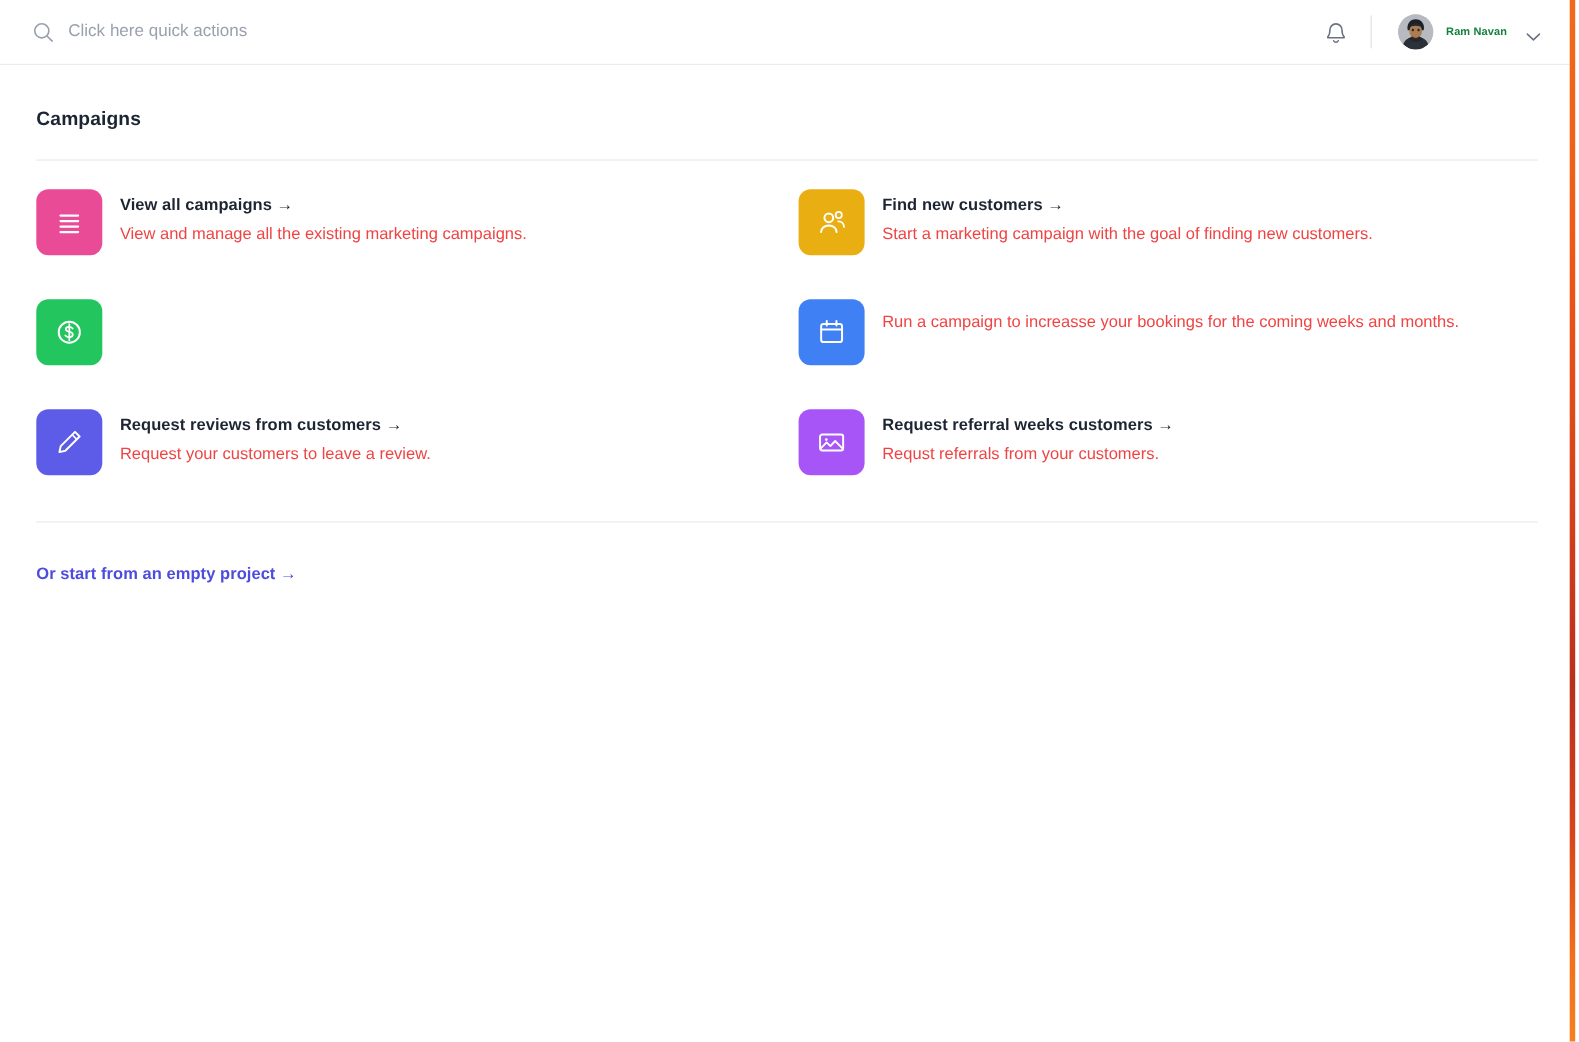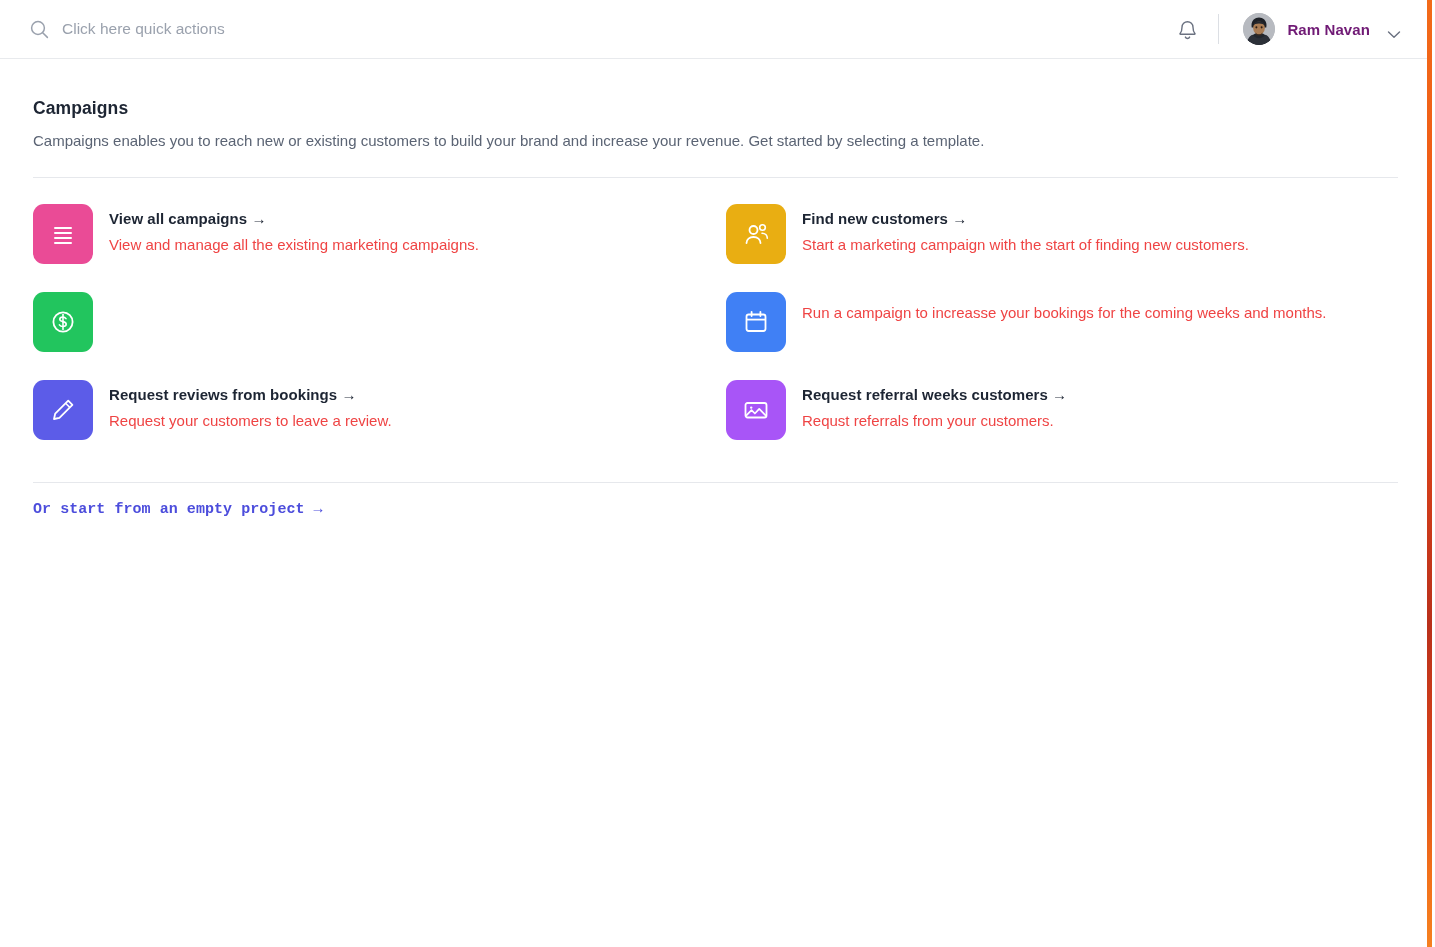--- a/index.html
+++ b/index.html
@@ -83,23 +83,23 @@
   .avatar {
     width: 32px; height: 32px;
     border-radius: 50%;
     flex: none;
     overflow: hidden;
     background: #b9bcc0;
     position: relative;
   }
   .avatar svg { display: block; width: 32px; height: 32px; }
   .user-name {
-    font-size: 15px;
+    font-size: 10px;
     font-weight: 700;
-    color: #701a75;
+    color: #15803d;
     white-space: nowrap;
     letter-spacing: 0.1px;
   }
   .chevron { display:block; width: 14px; height: 9px; margin-left: 5px; }
 
   
   .page {
     position: absolute;
     top: 60px; left: 0;
     width: 1427px;
@@ -125,21 +125,21 @@
     width: 1365px;
   }
 
   
   .grid {
     margin-top: 22px;
     width: 1365px;
     display: grid;
     grid-template-columns: 693px 672px;
     grid-auto-rows: 88px;
-    row-gap: 0;
+    row-gap: 12px;
   }
   .card {
     display: flex;
     align-items: flex-start;
     gap: 16px;
     cursor: pointer;
     padding-top: 4px;
     background: transparent;
     border: none;
     text-align: left;
@@ -172,28 +172,27 @@
   }
 
   .hr2 {
     height: 1px;
     background: #e6e8ec;
     width: 1365px;
     margin-top: 18px;
   }
   .empty-link {
     display: inline-block;
-    margin-top: 18px;
+    margin-top: 38px;
     font-size: 15px;
     font-weight: 700;
     color: #4c4ddc;
     text-decoration: none;
     letter-spacing: 0.05px;
     cursor: pointer;
-    font-family: Liberation Mono, monospace;
   }
 
   
   .edge-track {
     position: absolute;
     top: 0; right: 0;
     width: 8px;
     height: 947px;
     background: #ffffff;
   }
@@ -269,21 +268,20 @@
             <path d="M1.5 2 7 7.2 12.5 2" stroke="#6a7180" stroke-width="1.4" stroke-linecap="round" stroke-linejoin="round"></path>
           </svg>
         </span>
       </div>
     </div>
   </div>
 
   <div class="page">
 
     <div class="page-title">Campaigns</div>
-    <div class="page-desc">Campaigns enables you to reach new or existing customers to build your brand and increase your revenue. Get started by selecting a template.</div>
 
     <div class="hr"></div>
 
     <div class="grid">
 
       <div class="card">
         <span class="card-icon" style="background:#ea4b96">
           <svg width="28" height="28" viewBox="0 0 28 28" fill="none" xmlns="http://www.w3.org/2000/svg">
             <rect x="5" y="7" width="18" height="2" rx="1" fill="#ffffff"></rect>
             <rect x="5" y="12" width="18" height="2" rx="1" fill="#ffffff"></rect>
@@ -301,21 +299,21 @@
         <span class="card-icon" style="background:#e9ae12">
           <svg width="30" height="28" viewBox="0 0 30 28" fill="none" xmlns="http://www.w3.org/2000/svg">
             <circle cx="12.5" cy="10" r="4" stroke="#ffffff" stroke-width="1.8"></circle>
             <path d="M5.5 23c0-3.6 3.1-6 7-6s7 2.4 7 6" stroke="#ffffff" stroke-width="1.8" stroke-linecap="round"></path>
             <circle cx="21.5" cy="7.5" r="2.8" stroke="#ffffff" stroke-width="1.6"></circle>
             <path d="M21 13.2c3.2 0 5.3 2.2 5.3 5.1" stroke="#ffffff" stroke-width="1.6" stroke-linecap="round"></path>
           </svg>
         </span>
         <div class="card-body">
           <div class="card-title">Find new customers →</div>
-          <div class="card-desc">Start a marketing campaign with the start of finding new customers.</div>
+          <div class="card-desc">Start a marketing campaign with the goal of finding new customers.</div>
         </div>
       </div>
 
       <div class="card">
         <span class="card-icon" style="background:#22c55e">
           <svg width="28" height="28" viewBox="0 0 28 28" fill="none" xmlns="http://www.w3.org/2000/svg">
             <circle cx="14" cy="14" r="9.6" stroke="#ffffff" stroke-width="1.8"></circle>
             <path d="M17 10.6c-.7-1-1.9-1.5-3.2-1.5-1.7 0-3 .9-3 2.2 0 1.4 1.2 1.9 3.1 2.3 2 .4 3.3 1 3.3 2.5 0 1.4-1.4 2.4-3.3 2.4-1.5 0-2.8-.6-3.5-1.6" stroke="#ffffff" stroke-width="1.6" stroke-linecap="round"></path>
             <path d="M14 6.6v14.8" stroke="#ffffff" stroke-width="1.6" stroke-linecap="round"></path>
           </svg>
@@ -336,21 +334,21 @@
       </div>
 
       <div class="card">
         <span class="card-icon" style="background:#5c5ce8">
           <svg width="28" height="28" viewBox="0 0 28 28" fill="none" xmlns="http://www.w3.org/2000/svg">
             <path d="M19.2 4.6l4.2 4.2-13 13-5.4 1.2 1.2-5.4 13-13z" stroke="#ffffff" stroke-width="1.8" stroke-linejoin="round"></path>
             <path d="M16.6 7.2l4.2 4.2" stroke="#ffffff" stroke-width="1.5"></path>
           </svg>
         </span>
         <div class="card-body">
-          <div class="card-title">Request reviews from bookings →</div>
+          <div class="card-title">Request reviews from customers →</div>
           <div class="card-desc">Request your customers to leave a review.</div>
         </div>
       </div>
 
       <div class="card">
         <span class="card-icon" style="background:#a855f7">
           <svg width="30" height="28" viewBox="0 0 30 28" fill="none" xmlns="http://www.w3.org/2000/svg">
             <rect x="4.5" y="7" width="21" height="14.5" rx="2" stroke="#ffffff" stroke-width="1.8"></rect>
             <path d="M5.4 19.4l5.1-5.2 3.4 3.3 4.3-4.6 6.4 6.5" stroke="#ffffff" stroke-width="1.7" stroke-linecap="round" stroke-linejoin="round"></path>
             <circle cx="10.2" cy="11.6" r="1.2" fill="#ffffff"></circle>

